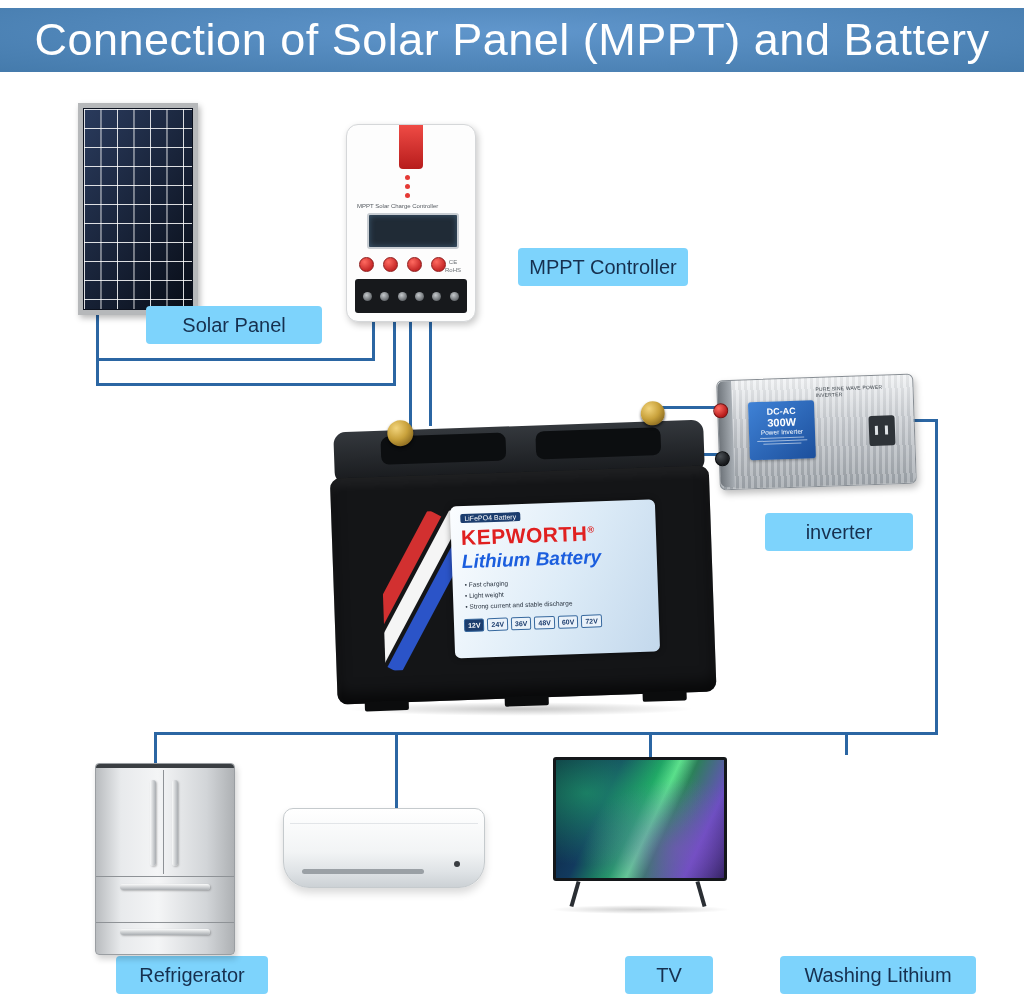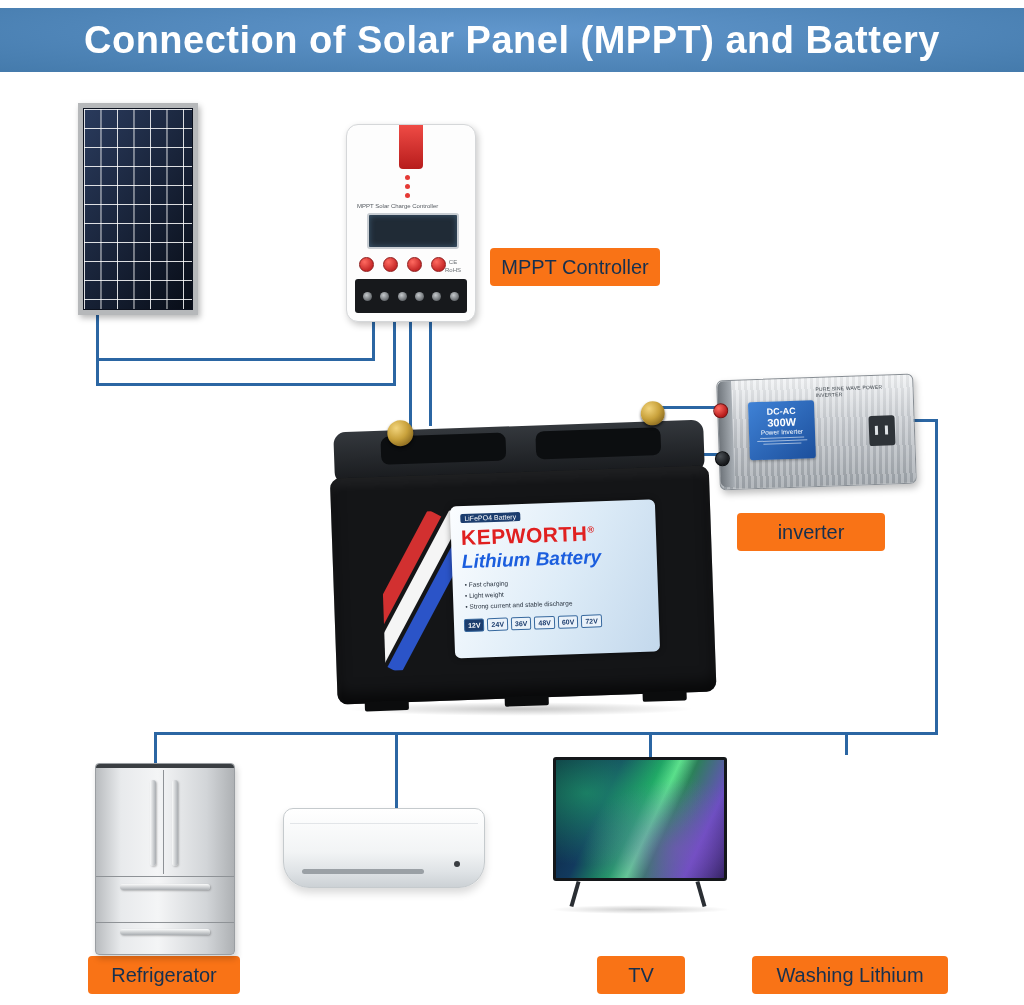--- a/index.html
+++ b/index.html
@@ -4,28 +4,28 @@
 <style>
   html,body{margin:0;padding:0;background:#fff;}
   body{font-family:"Liberation Sans",sans-serif;}
   .canvas{position:relative;width:1024px;height:1005px;background:#fff;overflow:hidden;}
   .a{position:absolute;}
 
   
   .banner{left:0;top:8px;width:1024px;height:64px;
     background:radial-gradient(130% 170% at 50% 35%, #6096cc 0%, #447aab 55%, #2e5f98 100%);
     display:flex;align-items:center;justify-content:center;}
-  .banner .title{color:#fff;font-size:38px;font-weight:bold;letter-spacing:.5px;white-space:nowrap;}
+  .banner .title{color:#fff;font-size:45px;font-weight:normal;letter-spacing:.5px;white-space:nowrap;}
 
   
   .wire{position:absolute;background:#2b66a3;}
 
   
-  .callout{position:absolute;background:#f97316;color:#16304f;font-size:20px;
-    display:flex;align-items:center;justify-content:center;border-radius:4px;}
+  .callout{position:absolute;background:#7dd3fc;color:#16304f;font-size:20px;
+    display:flex;align-items:center;justify-content:center;border-radius:4px;margin-left:28px;}
 
   
   .solar{left:78px;top:103px;width:110px;height:202px;background:#0c111e;
     border:5px solid #b6b8ba;box-shadow:2px 3px 6px rgba(0,0,0,.28);}
   .solar-cells{position:absolute;inset:1px;background-color:#101a2e;
     background-image:
       linear-gradient(rgba(255,255,255,.85) 1px, transparent 1px),
       linear-gradient(90deg, rgba(255,255,255,.85) 1px, transparent 1px),
       linear-gradient(125deg, rgba(90,120,180,.35), rgba(0,0,0,.5));
     background-size:16.5px 19px,16.5px 19px,100% 100%;}
@@ -252,20 +252,23 @@
       <div class="inv-fine" style="width:44px;"></div>
       <div class="inv-fine" style="width:50px;"></div>
       <div class="inv-fine" style="width:38px;"></div>
     </div>
     <div class="inv-outlet">
       <i style="left:6px;"></i>
         <i style="left:16px;"></i>
     </div>
   </div>
 
+  <div class="callout" style="left:118px;top:306px;width:176px;height:38px;">
+    <span>Solar Panel</span>
+  </div>
   <div class="callout" style="left:490px;top:248px;width:170px;height:38px;">
     <span>MPPT Controller</span>
   </div>
   <div class="callout" style="left:88px;top:956px;width:152px;height:38px;">
     <span>Refrigerator</span>
   </div>
   <div class="callout" style="left:737px;top:513px;width:148px;height:38px;">
     <span>inverter</span>
   </div>
   <div class="callout" style="left:597px;top:956px;width:88px;height:38px;">

